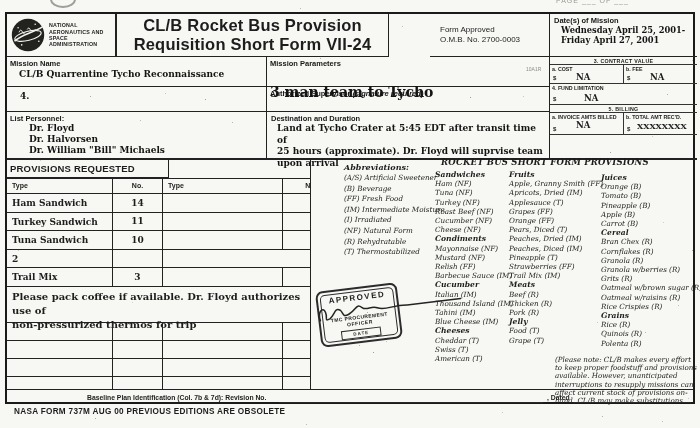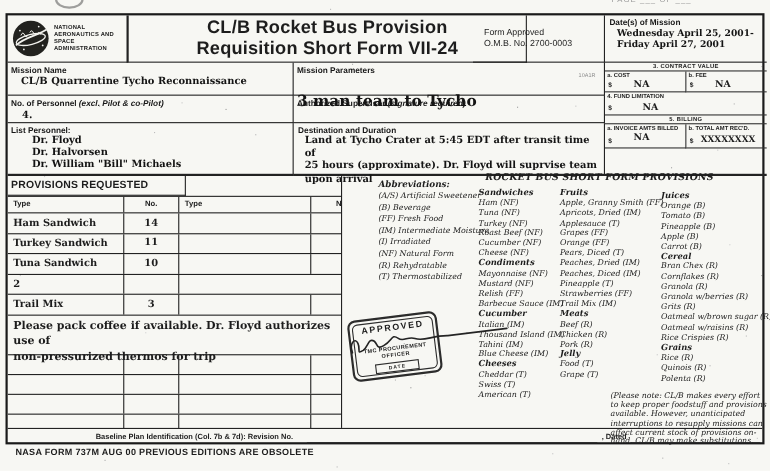--- a/index.html
+++ b/index.html
@@ -14,21 +14,21 @@
   #penMark{position:absolute;left:50px;top:-9px;width:26px;height:17px;
            border:2px solid rgba(70,70,70,.5);border-radius:50%}
 
   #form{position:absolute;left:5px;top:12px;width:690px;height:392px;border:2px solid #1a1a1a}
 
   
   #cLogo{position:absolute;left:0;top:0;width:110px;height:43px;border-right:2px solid #222;
          border-bottom:1.6px solid #222;display:flex;align-items:center;padding-left:3px}
   #agency{margin-left:3px}
   .agline{font-size:5.3px;font-weight:bold;line-height:6.4px;letter-spacing:.2px}
-  #cTitle{position:absolute;left:110px;top:0;width:362px;height:43px;border-right:1.6px solid #222;
+  #cTitle{position:absolute;left:110px;top:0;width:272px;height:43px;border-right:1.6px solid #222;
           border-bottom:1.6px solid #222;display:flex;flex-direction:column;justify-content:center;text-align:center}
   .titleLine{font-size:16.5px;font-weight:bold;line-height:19px;letter-spacing:.2px}
   #cAppr{position:absolute;left:423px;top:0;width:120px;height:43px;border-right:1.6px solid #222;
          border-bottom:1.6px solid #222;padding:11px 0 0 10px;font-size:8px;line-height:10px}
   #cDates{position:absolute;left:543px;top:0;width:147px;height:43px;border-bottom:1.6px solid #222;padding:2px 0 16px 4px}
   #cDates .typed{font-size:8.3px;line-height:10px;margin-left:7px}
 
   
   .cell{position:absolute;border-right:1.6px solid #222;border-bottom:1.6px solid #222;padding:2px 3px}
   #cMName{left:0;top:43px;width:260px;height:30px}
@@ -178,24 +178,20 @@
       <div class="lbl">Mission Name</div>
       <div class="typed">CL/B Quarrentine Tycho Reconnaissance</div>
     </div>
 
     <div id="cParams" class="cell">
       <div class="lbl">Mission Parameters</div>
       <div class="typed">3 man team to Tycho</div>
     </div>
 
     <div id="cCount" class="cell">
-      <div class="lbl">
-        <span>No. of Personnel</span>
-        <span class="ital">(excl. Pilot &amp; co-Pilot)</span>
-      </div>
       <div class="typed">4.</div>
     </div>
 
     <div id="cSup" class="cell">
       <div class="lbl">
         <span>Authorized Supervisor</span>
         <span class="ital">(signature required)</span>
       </div>
     </div>
 

